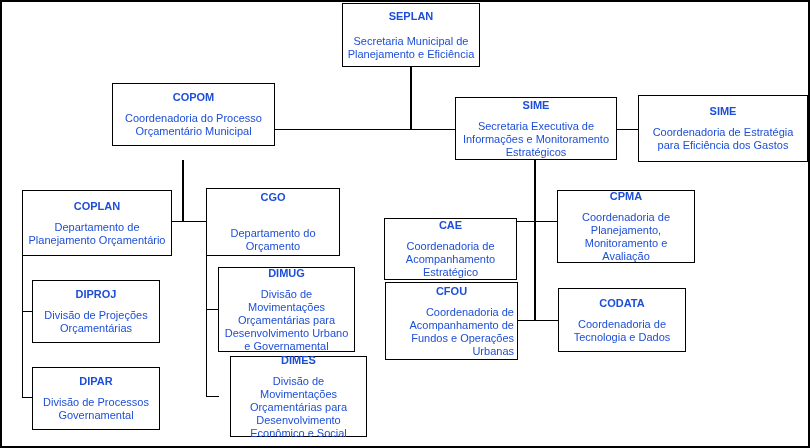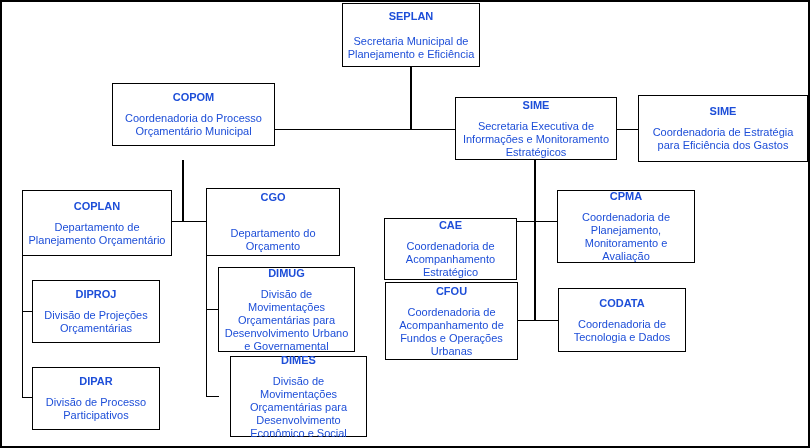--- a/index.html
+++ b/index.html
@@ -41,21 +41,21 @@
   .n-seplan{left:342px;top:3px;width:138px;height:64px;}
   .n-copom {left:112px;top:83px;width:163px;height:63px;}
   .n-sime  {left:455px;top:97px;width:162px;height:63px;}
   .n-ceeg  {left:638px;top:95px;width:170px;height:67px;}
   .n-coplan{left:22px;top:190px;width:150px;height:66px;}
   .n-cgo   {left:206px;top:188px;width:134px;height:68px;justify-content:space-between;}
   .n-cae   {left:384px;top:190px;width:133px;height:62px;margin-top:28px;}
   .n-cpma  {left:557px;top:190px;width:138px;height:73px;}
   .n-diproj{left:32px;top:280px;width:128px;height:63px;}
   .n-dimug {left:218px;top:267px;width:137px;height:85px;}
-  .n-cfou  {left:385px;top:282px;width:133px;height:78px;}
+  .n-cfou  {left:385px;top:282px;width:133px;height:78px;text-align:right;}
   .n-codata{left:558px;top:288px;width:128px;height:64px;text-align:center;}
   .n-dipar {left:32px;top:367px;width:128px;height:63px;}
   .n-dimes {left:230px;top:356px;width:137px;height:81px;}
 </style>
 </head>
 <body>
 
 <div class="canvas">
 
   <svg class="connectors" viewBox="0 0 810 448" shape-rendering="crispEdges" aria-hidden="true">
@@ -140,21 +140,21 @@
     <div class="lbl">Coordenadoria de Acompanhamento de Fundos e Operações Urbanas</div>
   </div>
 
   <div class="node n-codata">
     <div class="acr">CODATA</div>
     <div class="lbl">Coordenadoria de Tecnologia e Dados</div>
   </div>
 
   <div class="node n-dipar">
     <div class="acr">DIPAR</div>
-    <div class="lbl">Divisão de Processo Participativos</div>
+    <div class="lbl">Divisão de Processos Governamental</div>
   </div>
 
   <div class="node n-dimes">
     <div class="acr">DIMES</div>
     <div class="lbl">Divisão de Movimentações Orçamentárias para Desenvolvimento Econômico e Social</div>
   </div>
 
   <div class="frame"></div>
 </div>
 

